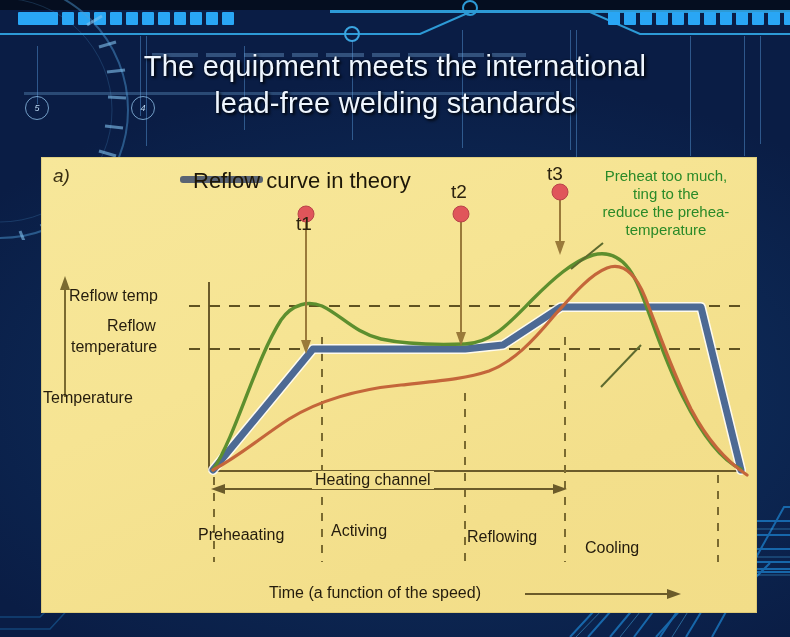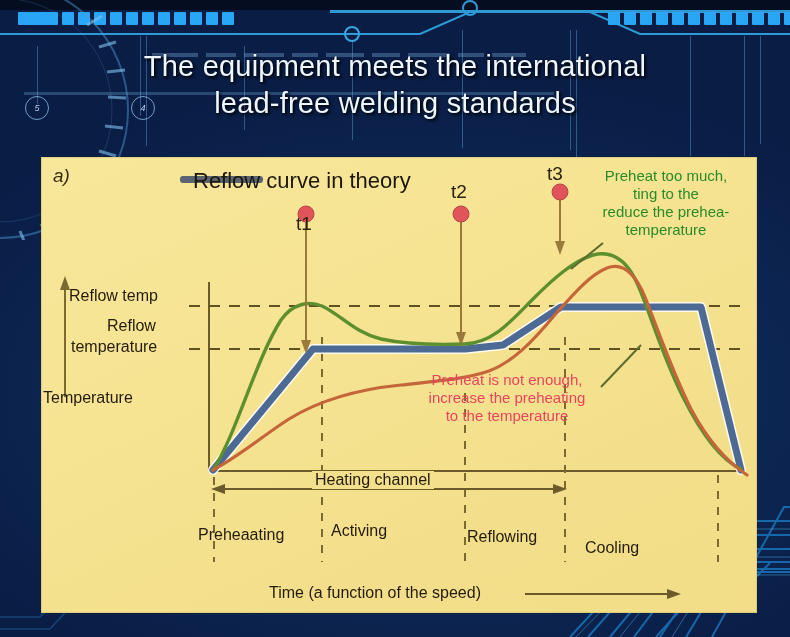--- a/index.html
+++ b/index.html
@@ -263,25 +263,20 @@
     <div class="tmark" style="left:410px;top:24px;">t2</div>
     <div class="tmark" style="left:506px;top:6px;">t3</div>
 
     <div class="annot green" style="left:538px;top:10px;width:174px;">
       <div>Preheat too much,</div>
       <div>ting to the</div>
       <div>reduce the prehea-</div>
       <div>temperature</div>
     </div>
 
-    <div class="annot red" style="left:346px;top:214px;width:240px;">
-      <div>Preheat is not enough,</div>
-      <div>increase the preheating</div>
-      <div>to the temperature</div>
-    </div>
 
     <div class="lbl" style="left:271px;top:314px;background:#f3e08d;padding:0 3px;">Heating channel</div>
 
     <div class="lbl" style="left:157px;top:369px;">Preheaating</div>
     <div class="lbl" style="left:290px;top:365px;">Activing</div>
     <div class="lbl" style="left:426px;top:371px;">Reflowing</div>
     <div class="lbl" style="left:544px;top:382px;">Cooling</div>
 
     <div class="lbl" style="left:228px;top:427px;">Time (a function of the speed)</div>
   </div>

